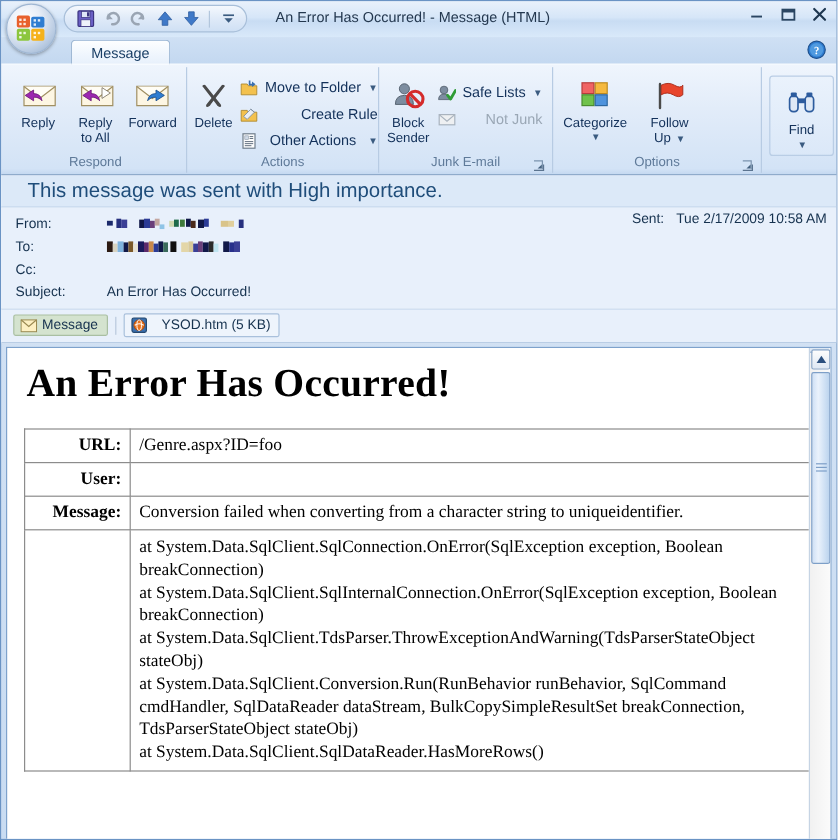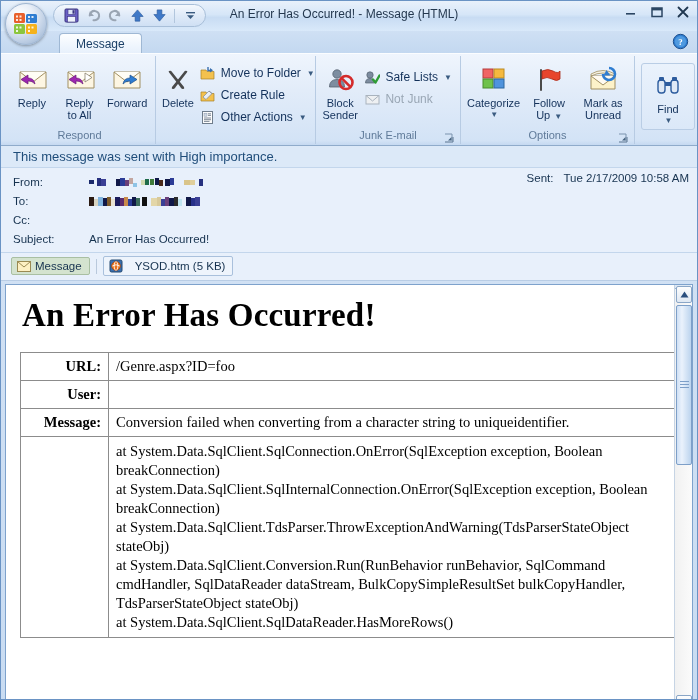--- a/index.html
+++ b/index.html
@@ -114,42 +114,42 @@
     padding: 3px 2px 0 2px;
     font-size: 11px; color: #13315a; text-align: center; line-height: 12px;
   }
   .bigbtn .bi { height: 34px; display: flex; align-items: center; justify-content: center; }
   .bigbtn.wide { width: 62px; }
 
   .smallcol { display: flex; flex-direction: column; justify-content: center; padding-top: 2px; }
   .smallbtn {
     display: flex; align-items: center; gap: 5px;
     height: 22px; padding: 0 4px;
-    font-size: 12px; color: #13315a; white-space: nowrap;
+    font-size: 12px; color: #13315a; white-space: nowrap; justify-content: space-between;
   }
   .smallbtn .si { width: 16px; height: 16px; display:flex; align-items:center; justify-content:center;}
   .smallbtn.disabled { color: #9aa7b5; }
   .caret { font-size: 8px; color: #3a5b80; margin-left: 1px; }
 
   .findbox {
     margin: 3px 2px 0 2px; padding: 2px;
     background: linear-gradient(180deg,#eaf2fc,#dbe8f8);
     border: 1px solid #b9cde5; border-radius: 3px;
   }
 
   
   .msghdr {
     background: #ffffff;
     border-bottom: 1px solid #b9cde5;
   }
   .importance {
     background: #dce9f8;
     border-bottom: 1px solid #c3d6ec;
-    padding: 3px 0 3px 12px;
-    font-size: 13px; color: #1f4d7a;
+    padding: 3px 0 3px 22px;
+    font-size: 17px; color: #1f4d7a;
   }
   .hdr-fields {
     background: #e8f0fb;
     padding: 4px 0 4px 0;
     position: relative;
   }
   .hrow { display: flex; align-items: center; height: 19px; padding-left: 12px; font-size: 11.5px; color: #16324f; }
   .hlabel { width: 76px; flex: none; }
   .hval { flex: 1; color: #16324f; }
   .sentbox {
@@ -436,20 +436,21 @@
                     <path d="M4 9.7 L11 9.7"></path>
                     <path d="M4 11.4 L9.5 11.4"></path>
                 </g>
               </svg>
             </span>
             <span>Other Actions</span>
             <span class="caret">▼</span>
           </div>
         </div>
       </div>
+      <div class="rgroup-label">Actions</div>
     </div>
 
     <div class="rgroup" style="width:145px">
       <div class="rgroup-body">
         <div class="bigbtn">
           <span class="bi">
             <svg width="32" height="30" viewBox="0 0 32 30">
               <circle cx="13" cy="9" r="4.2" fill="#7d8da0" stroke="#55616f" stroke-width=".8"></circle>
               <path d="M5.5 22 Q5.5 14.5 13 14.5 Q20.5 14.5 20.5 22 Z" fill="#7d8da0" stroke="#55616f" stroke-width=".8"></path>
               <circle cx="22" cy="17.5" r="6.5" fill="none" stroke="#d42b2b" stroke-width="2.6"></circle>
@@ -513,33 +514,20 @@
             <svg width="30" height="30" viewBox="0 0 30 30">
               <path d="M7 5 L7 25" stroke="#4a4a4a" stroke-width="2" stroke-linecap="round"></path>
               <path d="M8 6 Q14 3 19 6 Q24 9 26 6 L26 14 Q23 17 18 14 Q13 11 8 14 Z" fill="#e8452c" stroke="#a82a18" stroke-width=".8"></path>
             </svg>
           </span>
           <span>Follow</span>
           <span>
             <span>Up</span>
             <span class="caret">▼</span>
           </span>
-        </div>
-        <div class="bigbtn wide">
-          <span class="bi">
-            <svg width="32" height="30" viewBox="0 0 32 30">
-              <path d="M4 9 Q16 2 28 9 L28 11 Q16 5 4 11 Z" fill="#f7f2e2" stroke="#a08f62" stroke-width=".8"></path>
-              <path d="M4 11 L28 11 L28 24 L4 24 Z" fill="#fdf2c9" stroke="#a08f62"></path>
-              <path d="M4 11 L16 20 L28 11" fill="#fffaf0" stroke="#a08f62"></path>
-              <path d="M22 3 A6 6 0 1 1 16 9" fill="none" stroke="#2f7dd1" stroke-width="2.6"></path>
-              <path d="M19.5 5 L23.5 10.5 L16.5 10.5 Z" fill="#2f7dd1"></path>
-            </svg>
-          </span>
-          <span>Mark as</span>
-          <span>Unread</span>
         </div>
       </div>
       <div class="rgroup-label">
         <span>Options</span>
         <span class="dlglaunch">
           <svg width="10" height="10" viewBox="0 0 10 10">
             <path d="M1 1 L8 1 L8 8" fill="none" stroke="#7b93ae" stroke-width="1"></path>
             <path d="M1 9 L9 9 L9 4" fill="none" stroke="#5b7490" stroke-width="1"></path>
             <path d="M4 7.5 L7.5 7.5 L7.5 4 Z" fill="#44617e"></path>
           </svg>
@@ -688,21 +676,21 @@
         <tr>
           <td class="klabel"></td>
           <td class="trace">
             <span class="tl">at System.Data.SqlClient.SqlConnection.OnError(SqlException exception, Boolean</span>
             <span class="tl">breakConnection)</span>
             <span class="tl">at System.Data.SqlClient.SqlInternalConnection.OnError(SqlException exception, Boolean</span>
             <span class="tl">breakConnection)</span>
             <span class="tl">at System.Data.SqlClient.TdsParser.ThrowExceptionAndWarning(TdsParserStateObject</span>
             <span class="tl">stateObj)</span>
             <span class="tl">at System.Data.SqlClient.Conversion.Run(RunBehavior runBehavior, SqlCommand</span>
-            <span class="tl">cmdHandler, SqlDataReader dataStream, BulkCopySimpleResultSet bulkCopyHandler,</span>
+            <span class="tl">cmdHandler, SqlDataReader dataStream, BulkCopySimpleResultSet breakConnection,</span>
             <span class="tl">TdsParserStateObject stateObj)</span>
             <span class="tl">at System.Data.SqlClient.SqlDataReader.HasMoreRows()</span>
           </td>
         </tr>
       </tbody>
         </table>
     </div>
 
     <div class="vsb">
       <div class="sb-cap"></div>

